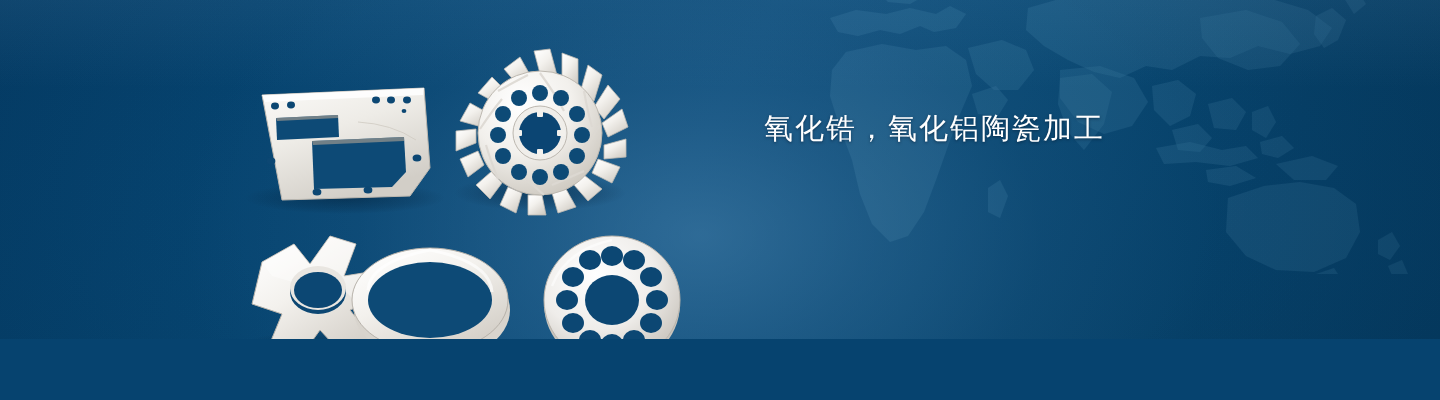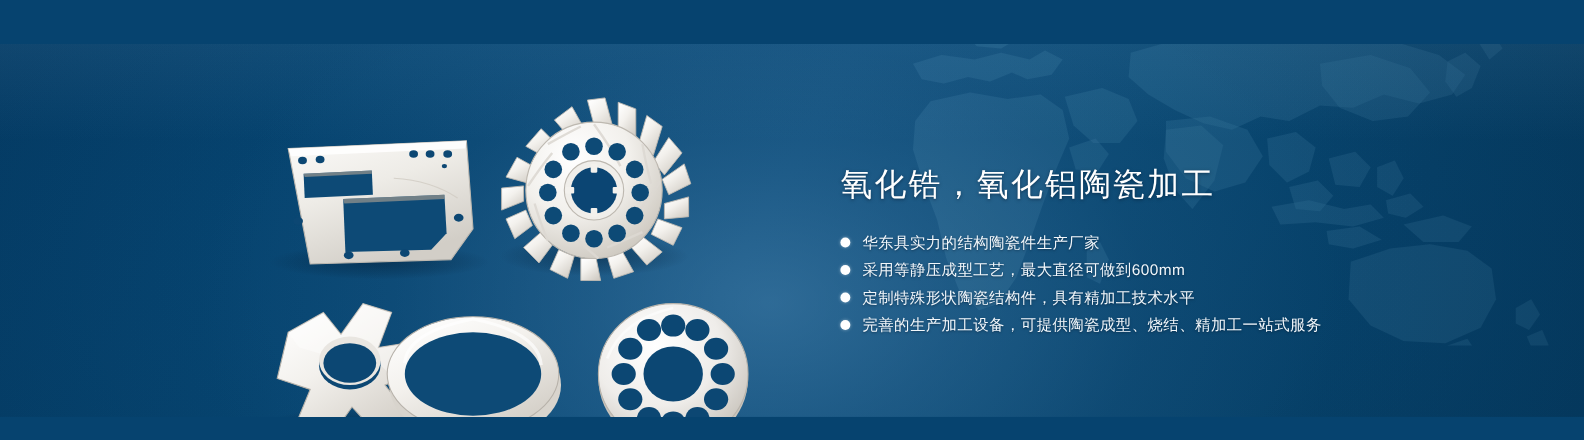--- a/index.html
+++ b/index.html
@@ -8,21 +8,20 @@
     overflow:hidden;
     background:#06436f;
     font-family:"Liberation Sans","DejaVu Sans",sans-serif;
   }
 
   .banner{
     position:relative;
     width:1440px; height:339px;
     overflow:hidden;
     background:#06436f;
-    margin-top:40px;
   }
 
   
   .bg-base{
     position:absolute; inset:0;
     background:
       radial-gradient(ellipse 760px 520px at 700px 235px,
           rgba(86,142,185,0.48) 0%,
           rgba(70,124,168,0.34) 22%,
           rgba(46,98,142,0.18) 45%,
@@ -318,34 +317,16 @@
         </g>
 
       </g>
     </svg>
   </div>
 
   <div class="textblock">
 
     <div class="headline">氧化锆，氧化铝陶瓷加工</div>
 
-    <ul class="bullets">
-      <li class="bullet-row">
-        <span class="bullet-dot"></span>
-        <span class="bullet-text">华东具实力的结构陶瓷件生产厂家</span>
-      </li>
-      <li class="bullet-row">
-        <span class="bullet-dot"></span>
-        <span class="bullet-text">采用等静压成型工艺，最大直径可做到600mm</span>
-      </li>
-      <li class="bullet-row">
-        <span class="bullet-dot"></span>
-        <span class="bullet-text">定制特殊形状陶瓷结构件，具有精加工技术水平</span>
-      </li>
-      <li class="bullet-row">
-        <span class="bullet-dot"></span>
-        <span class="bullet-text">完善的生产加工设备，可提供陶瓷成型、烧结、精加工一站式服务</span>
-      </li>
-    </ul>
 
   </div>
 
 </div>
 
 </body></html>

